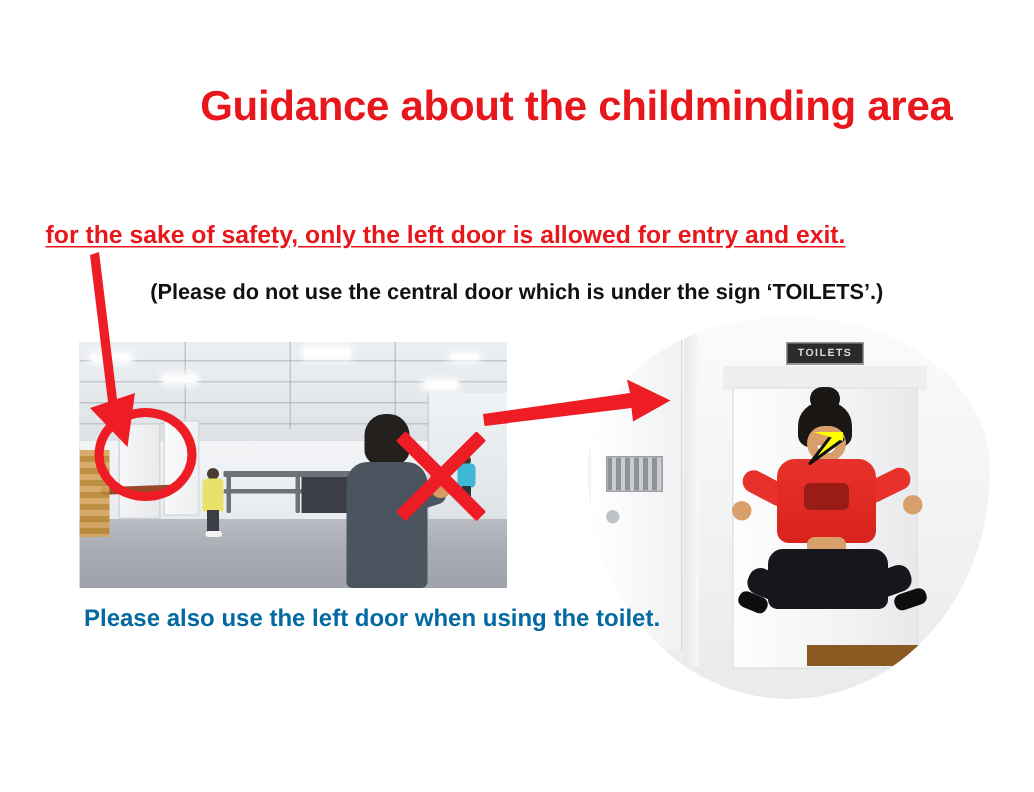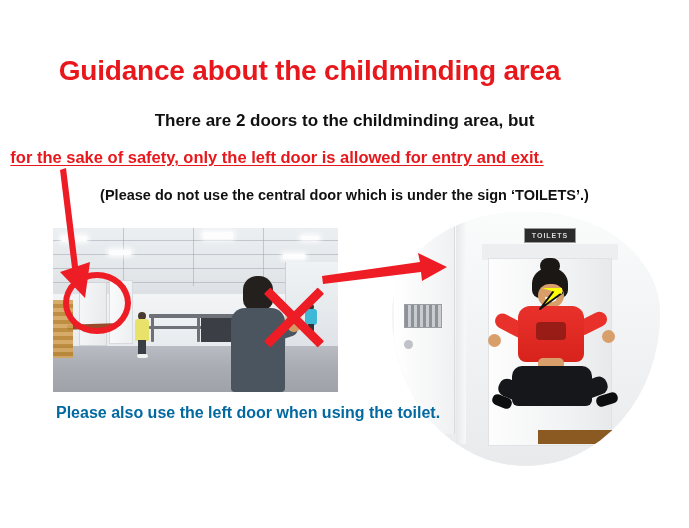--- a/index.html
+++ b/index.html
@@ -22,46 +22,48 @@
     width: 689px;
     height: 528px;
     background: #ffffff;
   }
 
   
   .title {
     position: absolute;
     left: 0; top: 56px;
     width: 619px;
-    text-align: center;
+    text-align: right;
     font-size: 28px;
     font-weight: bold;
     color: #e8171c;
     letter-spacing: -0.2px;
     line-height: 1.1;
+    padding-left: 16px;
   }
   .line-2 {
     position: absolute;
     left: 0; top: 111px;
     width: 689px;
     text-align: center;
     font-size: 17px;
     font-weight: bold;
     color: #111111;
   }
   .line-3 {
     position: absolute;
     left: 0; top: 148px;
     width: 554px;
     text-align: center;
     font-size: 16.5px;
     font-weight: bold;
     color: #e8171c;
     text-decoration: underline;
     text-underline-offset: 2px;
+    padding-left: 20px;
   }
   .line-4 {
     position: absolute;
     left: 0; top: 187px;
     width: 689px;
     text-align: center;
     font-size: 14.5px;
     font-weight: bold;
     color: #111111;
   }
@@ -382,21 +384,20 @@
     z-index: 39;
   }
 </style>
 </head>
 <body>
 
 <div class="slide">
 
   <div class="title">Guidance about the childminding area</div>
 
-  <div class="line-2">There are 2 doors to the childminding area, but</div>
 
   <div class="line-3">for the sake of safety, only the left door is allowed for entry and exit.</div>
 
   <div class="line-4">(Please do not use the central door which is under the sign ‘TOILETS’.)</div>
 
   <div class="footer-note">Please also use the left door when using the toilet.</div>
 
   <div class="photo-left">
     <div class="pl-ceiling"></div>
     <div class="pl-tile-line" style="left:0;top:12px;width:285px;"></div>

